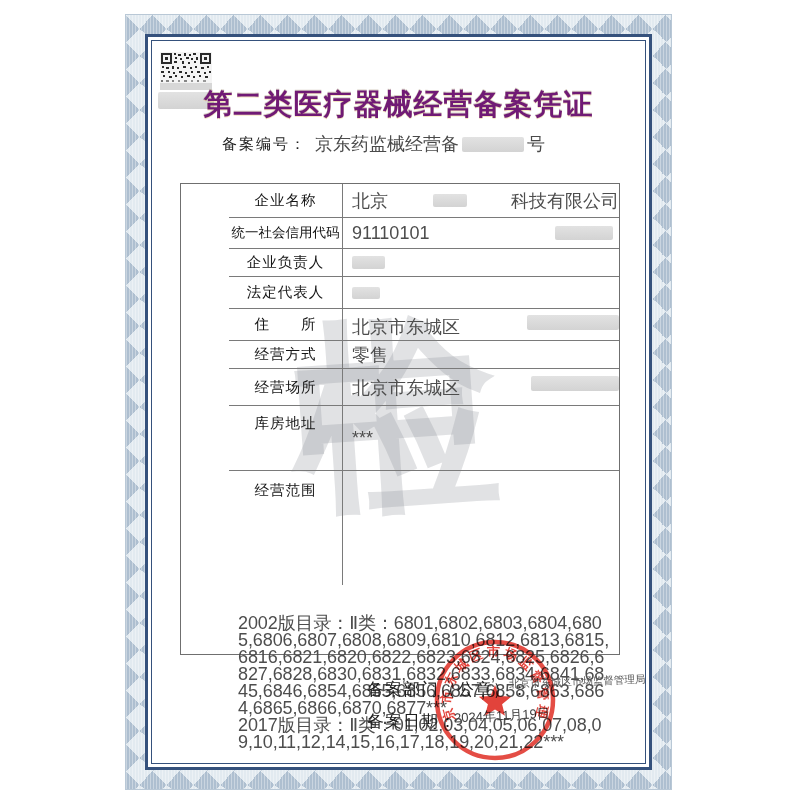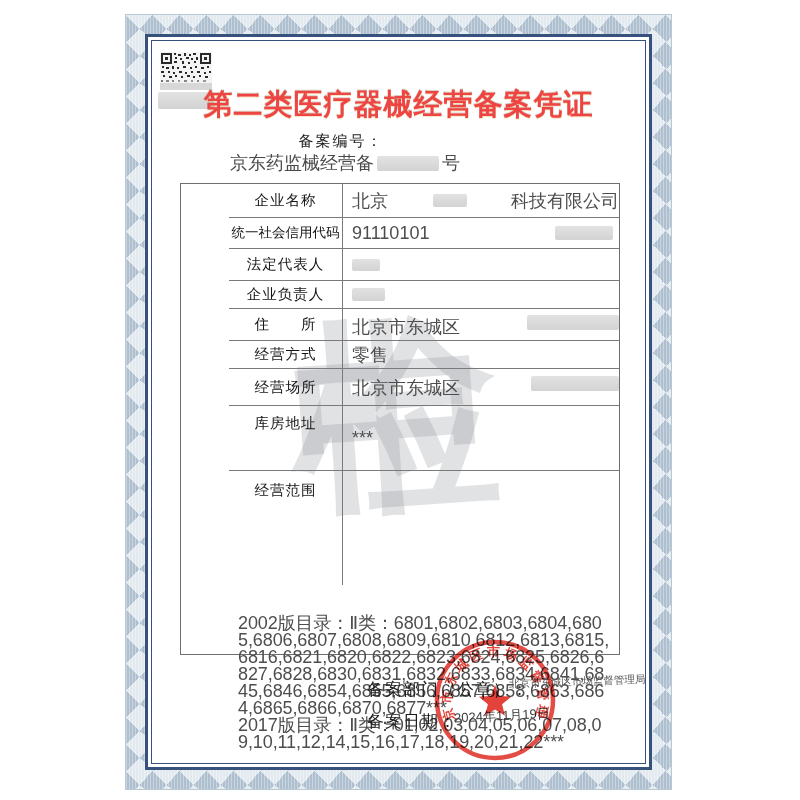--- a/index.html
+++ b/index.html
@@ -34,24 +34,24 @@
   }
 
   
   .qr{position:absolute;left:8px;top:11px;width:52px;height:38px;}
   .qr svg{width:100%;height:100%;}
   .redact{background:linear-gradient(180deg,#e2e2e2,#d3d3d3);border-radius:2px;filter:blur(.4px);}
   .qr-redact{position:absolute;left:6px;top:51px;width:56px;height:17px;}
   .title{
     position:absolute;left:0;right:0;top:44px;text-align:center;
     font-size:29px;font-weight:700;letter-spacing:1px;
-    color:#ef4444;text-shadow:0 1px 0 rgba(230,200,120,.45), 0 -1px 0 rgba(90,60,10,.25);
+    color:#701a75;text-shadow:0 1px 0 rgba(230,200,120,.45), 0 -1px 0 rgba(90,60,10,.25);
     white-space:nowrap;z-index:1;
   }
-  .recno{position:absolute;left:70px;top:91px;z-index:1;display:flex;align-items:center;flex-direction:column;}
+  .recno{position:absolute;left:70px;top:91px;z-index:1;display:flex;align-items:center;}
   .recno-label{font-size:15px;color:#1c1c1c;letter-spacing:2px;}
   .recno-value{margin-left:8px;font-family:"Liberation Sans","DejaVu Sans",sans-serif;font-size:18px;color:#4a4a4a;display:flex;align-items:center;}
   .patch{display:inline-block;vertical-align:middle;}
 
   
   .tbl{position:absolute;left:28px;top:142px;width:440px;z-index:1;border:1px solid #6f6f6f;box-sizing:border-box;}
   .trow{display:flex;border-bottom:1px solid #7a7a7a;box-sizing:border-box;margin-left:48px;}
   .trow:last-child{border-bottom:none;flex-direction:column;}
   .tlabel{
     width:114px;flex:0 0 114px;border-right:1px solid #7a7a7a;box-sizing:border-box;
@@ -176,30 +176,30 @@
               <span>科技有限公司</span>
             </div>
           </div>
           <div class="trow r2">
             <div class="tlabel" style="letter-spacing:0;font-size:13.5px;">统一社会信用代码</div>
             <div class="tvalue">
               <span>91110101</span>
               <span class="patch redact" style="width:58px;height:14px;margin:0 6px;"></span>
             </div>
           </div>
+          <div class="trow r4">
+            <div class="tlabel">企业负责人</div>
+            <div class="tvalue">
+              <span class="patch redact" style="width:33px;height:13px;"></span>
+            </div>
+          </div>
           <div class="trow r3">
             <div class="tlabel">法定代表人</div>
             <div class="tvalue">
               <span class="patch redact" style="width:28px;height:12px;"></span>
-            </div>
-          </div>
-          <div class="trow r4">
-            <div class="tlabel">企业负责人</div>
-            <div class="tvalue">
-              <span class="patch redact" style="width:33px;height:13px;"></span>
             </div>
           </div>
           <div class="trow r5">
             <div class="tlabel">住　　所</div>
             <div class="tvalue" style="align-items:flex-start;padding-top:6px;">
               <span>北京市东城区</span>
               <span class="patch redact" style="width:92px;height:15px;margin-left:4px;"></span>
             </div>
           </div>
           <div class="trow r6">

